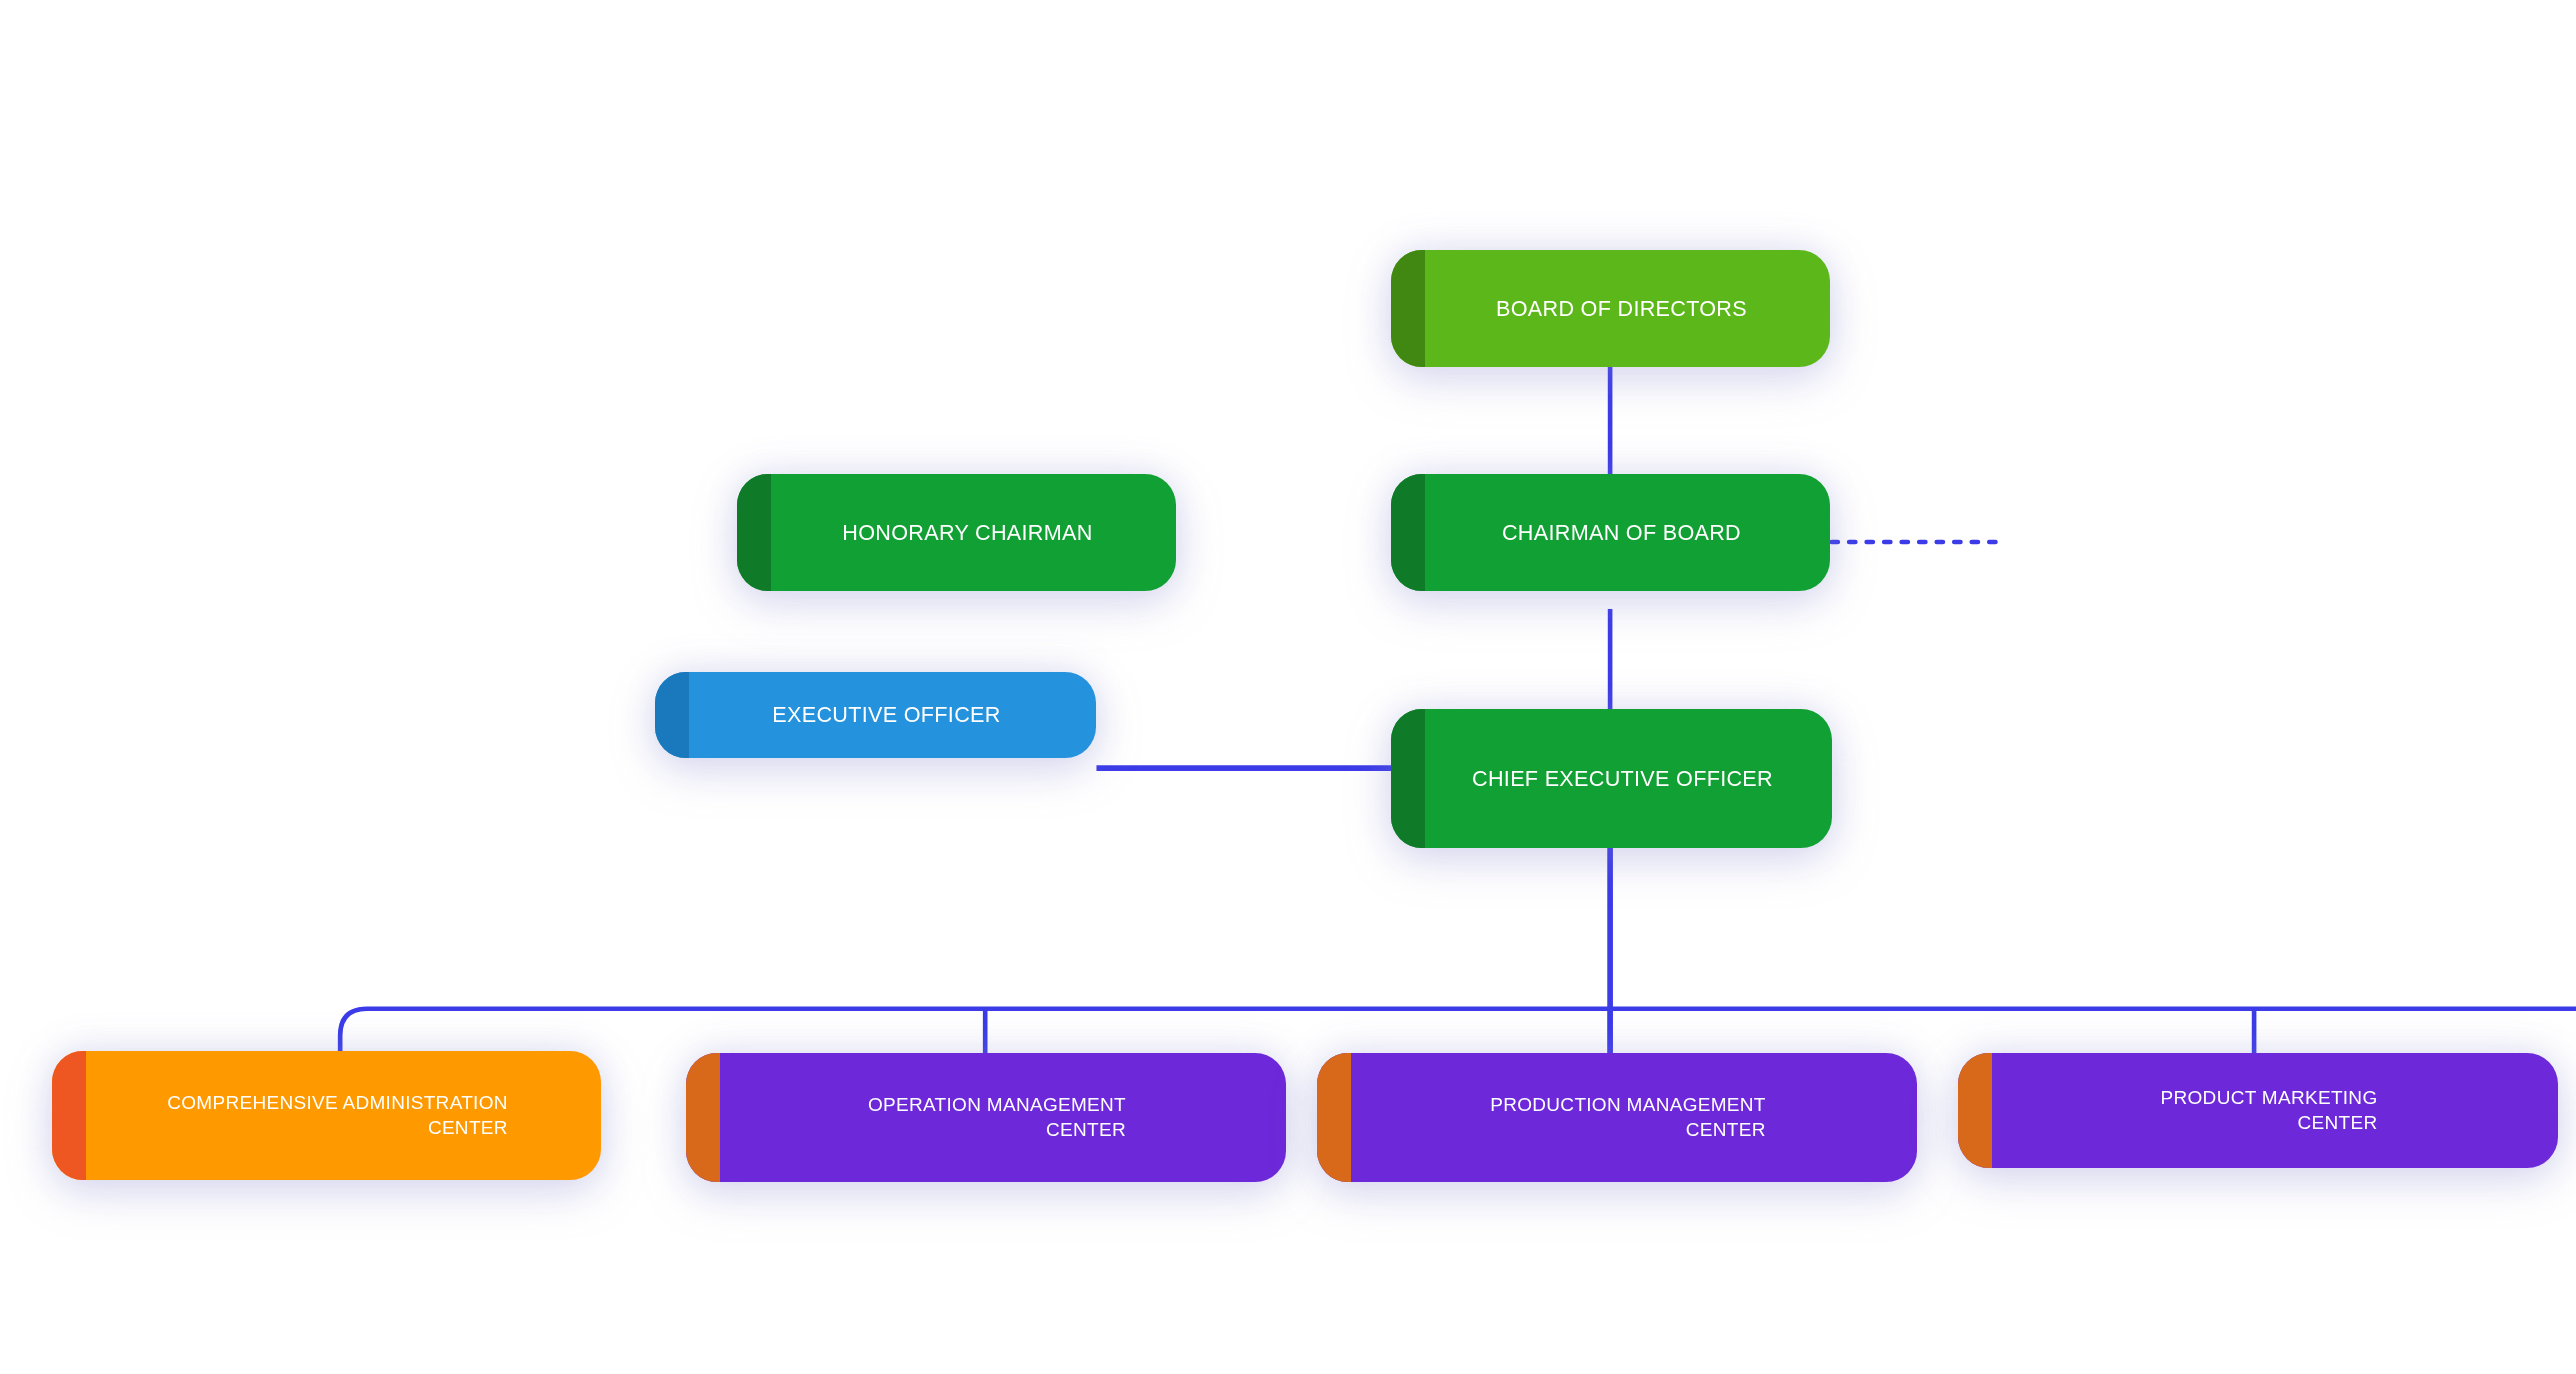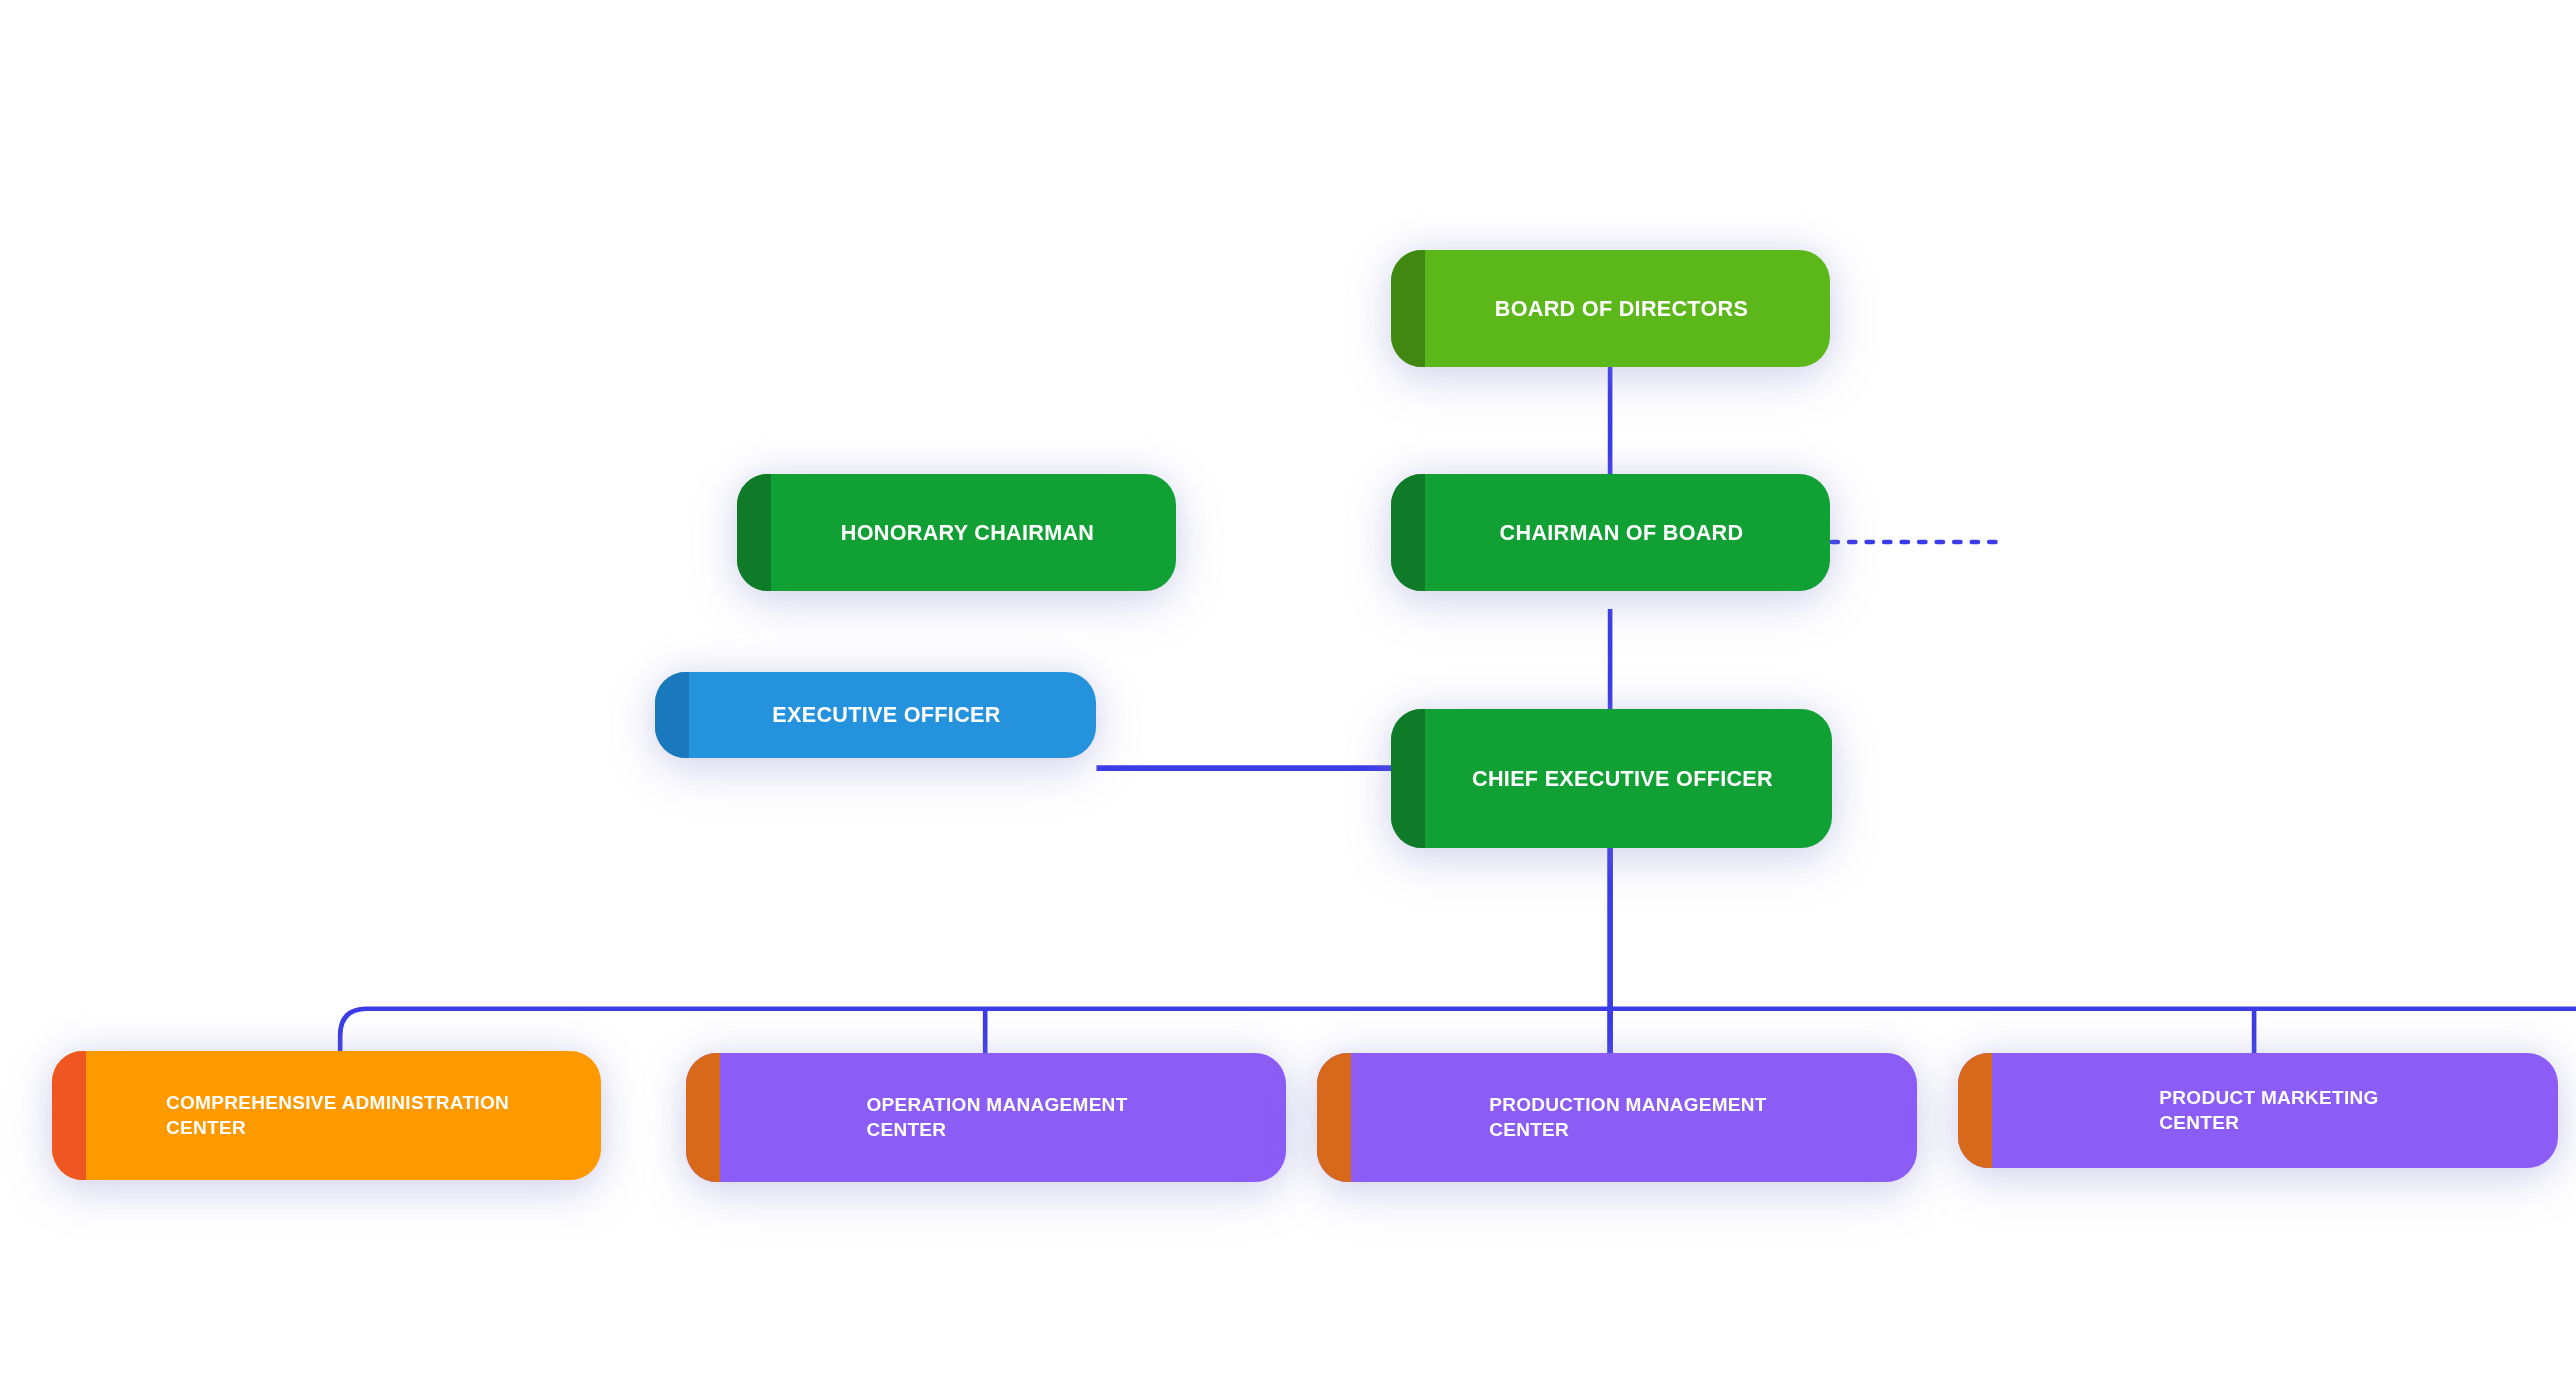--- a/index.html
+++ b/index.html
@@ -45,42 +45,42 @@
     position: absolute;
     left: 0;
     top: 0;
     bottom: 0;
     width: 34px;
   }
   .node .label {
     position: relative;
     z-index: 2;
     color: #ffffff;
-    font-weight: bold;
-    text-align: left;
+    font-weight: normal;
+    text-align: right;
     letter-spacing: 0.3px;
     line-height: 1.28;
     padding: 0 24px 0 46px;
     white-space: pre-line;
   }
 
   
   .c-lightgreen { background: #5cb81a; }
   .c-lightgreen .strip { background: #418812; }
 
   
   .c-green { background: #11a033; }
   .c-green .strip { background: #0f7a27; }
 
   
   .c-blue { background: #2492dd; }
   .c-blue .strip { background: #1a79bd; }
 
   
-  .c-orange { background: #8b5cf6; }
+  .c-orange { background: #6d28d9; }
   .c-orange .strip { background: #d9691a; }
 
   
   .c-orange-red { background: #ff9900; }
   .c-orange-red .strip { background: #ee5622; }
 
   .fs-1 { font-size: 21.6px; }
   .fs-2 { font-size: 19px; }
 </style>
 </head>

